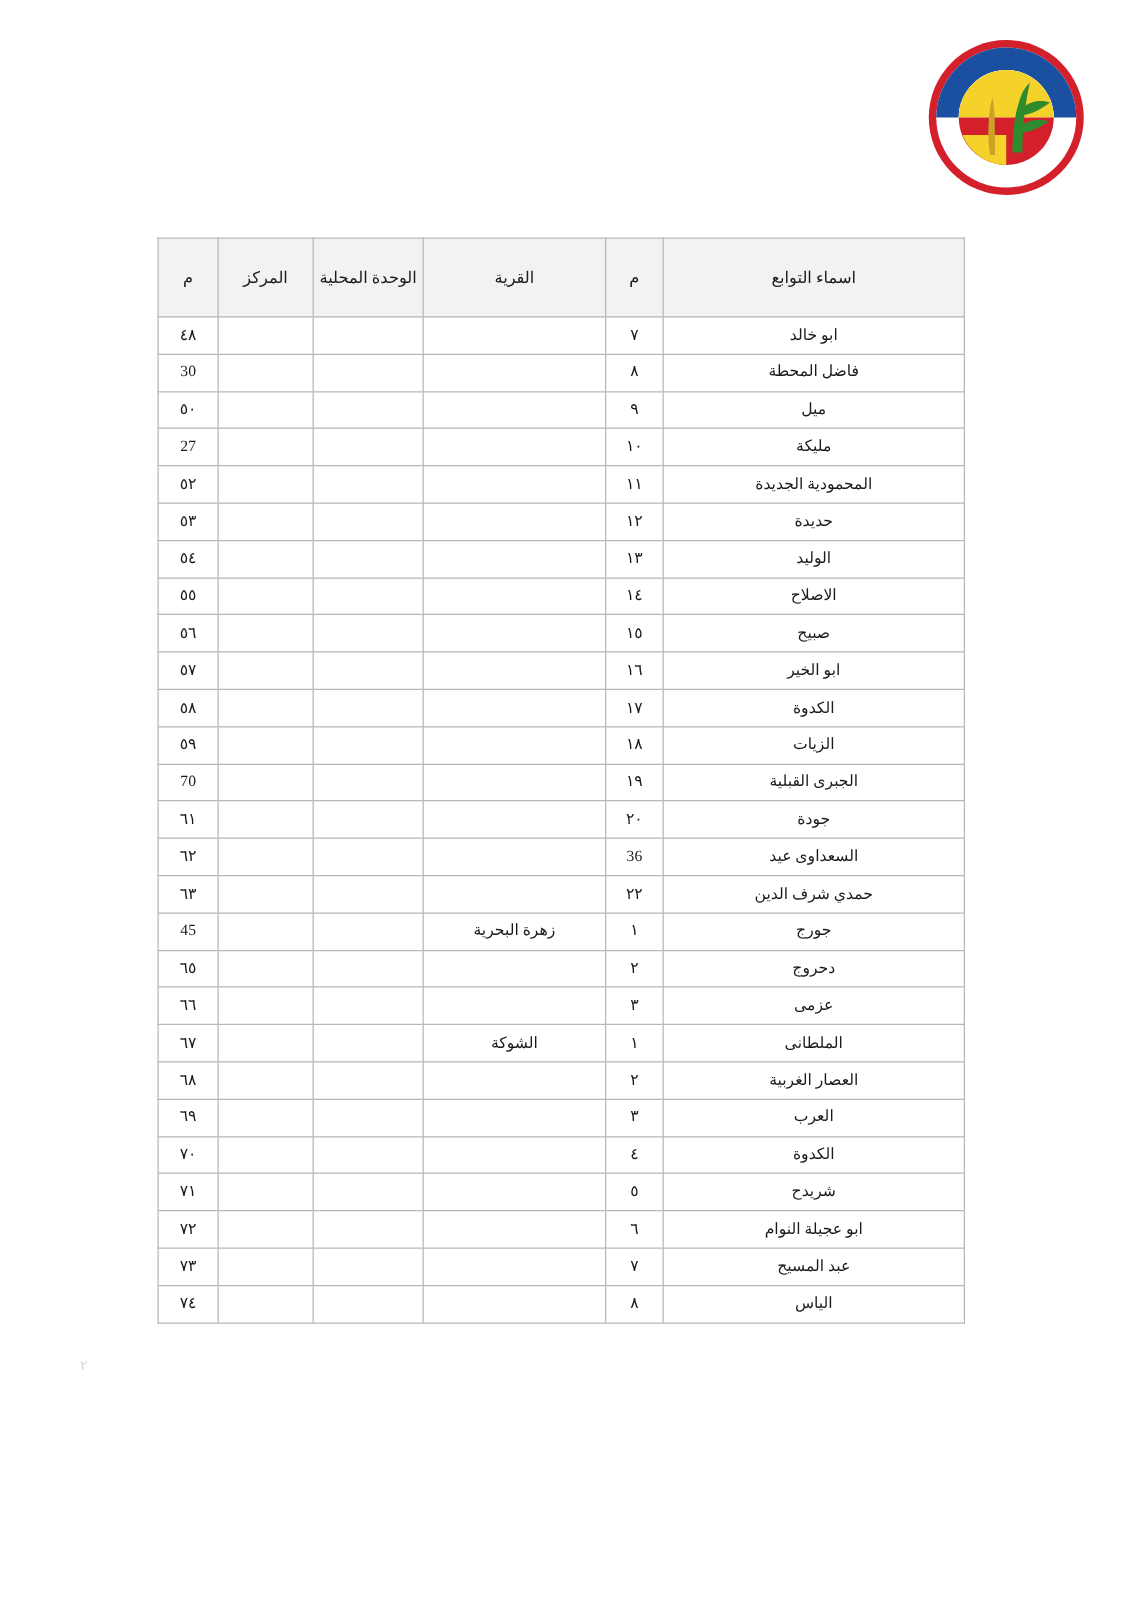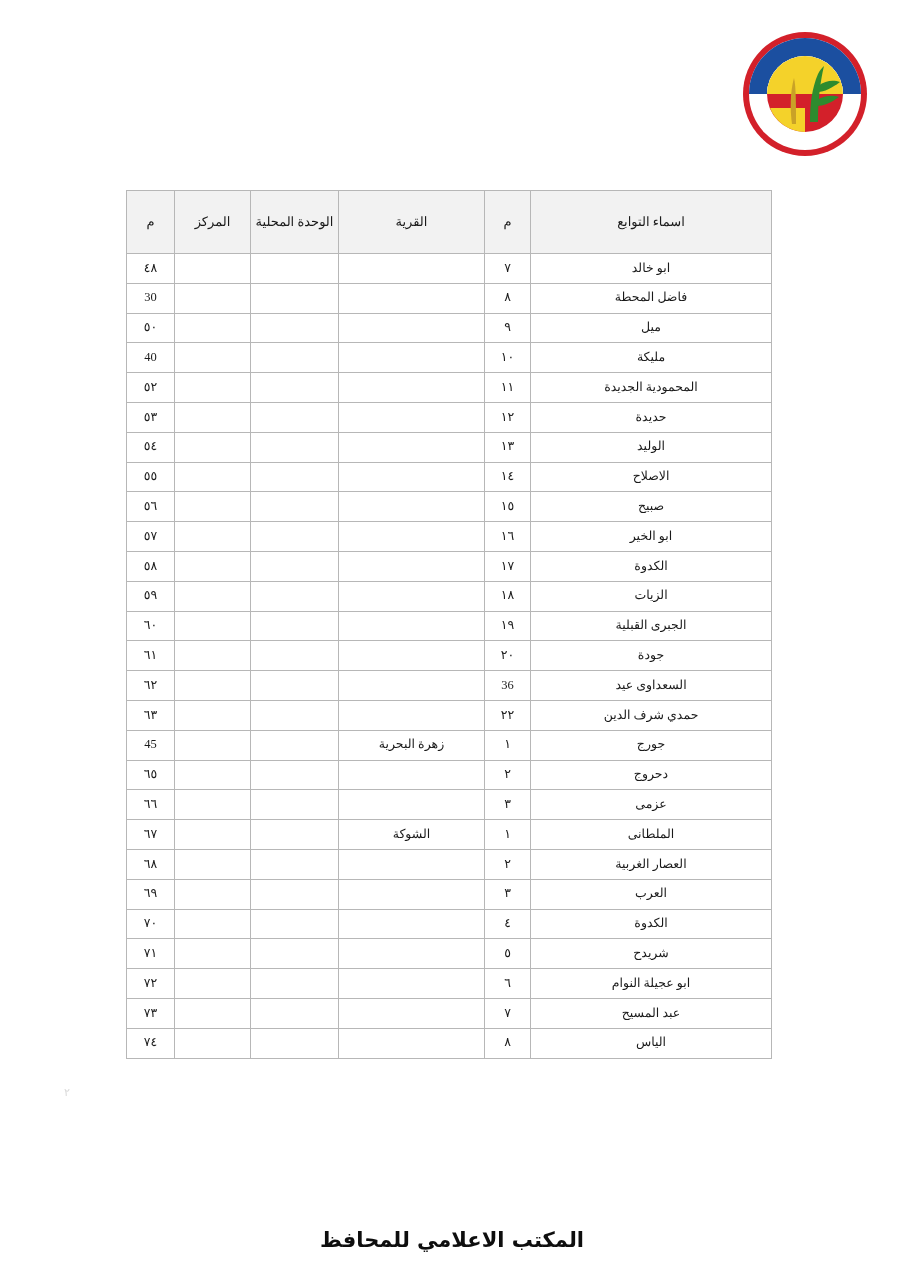--- a/index.html
+++ b/index.html
@@ -177,21 +177,21 @@
           <td></td>
           <td></td>
           <td>٥٠</td>
         </tr>
         <tr>
           <td>مليكة</td>
           <td>١٠</td>
           <td></td>
           <td></td>
           <td></td>
-          <td>40</td>
+          <td>27</td>
         </tr>
         <tr>
           <td>المحمودية الجديدة</td>
           <td>١١</td>
           <td></td>
           <td></td>
           <td></td>
           <td>٥٢</td>
         </tr>
         <tr>
@@ -249,21 +249,21 @@
           <td></td>
           <td></td>
           <td>٥٩</td>
         </tr>
         <tr>
           <td>الجبرى القبلية</td>
           <td>١٩</td>
           <td></td>
           <td></td>
           <td></td>
-          <td>٦٠</td>
+          <td>70</td>
         </tr>
         <tr>
           <td>جودة</td>
           <td>٢٠</td>
           <td></td>
           <td></td>
           <td></td>
           <td>٦١</td>
         </tr>
         <tr>
@@ -372,14 +372,13 @@
         </tr>
       </tbody>
   </table>
 </div>
 
 <div class="page-num">
   <span>٢</span>
 </div>
 
 <div class="footer">
-  <div>المكتب الاعلامي للمحافظ</div>
 </div>
 
 </body></html>

